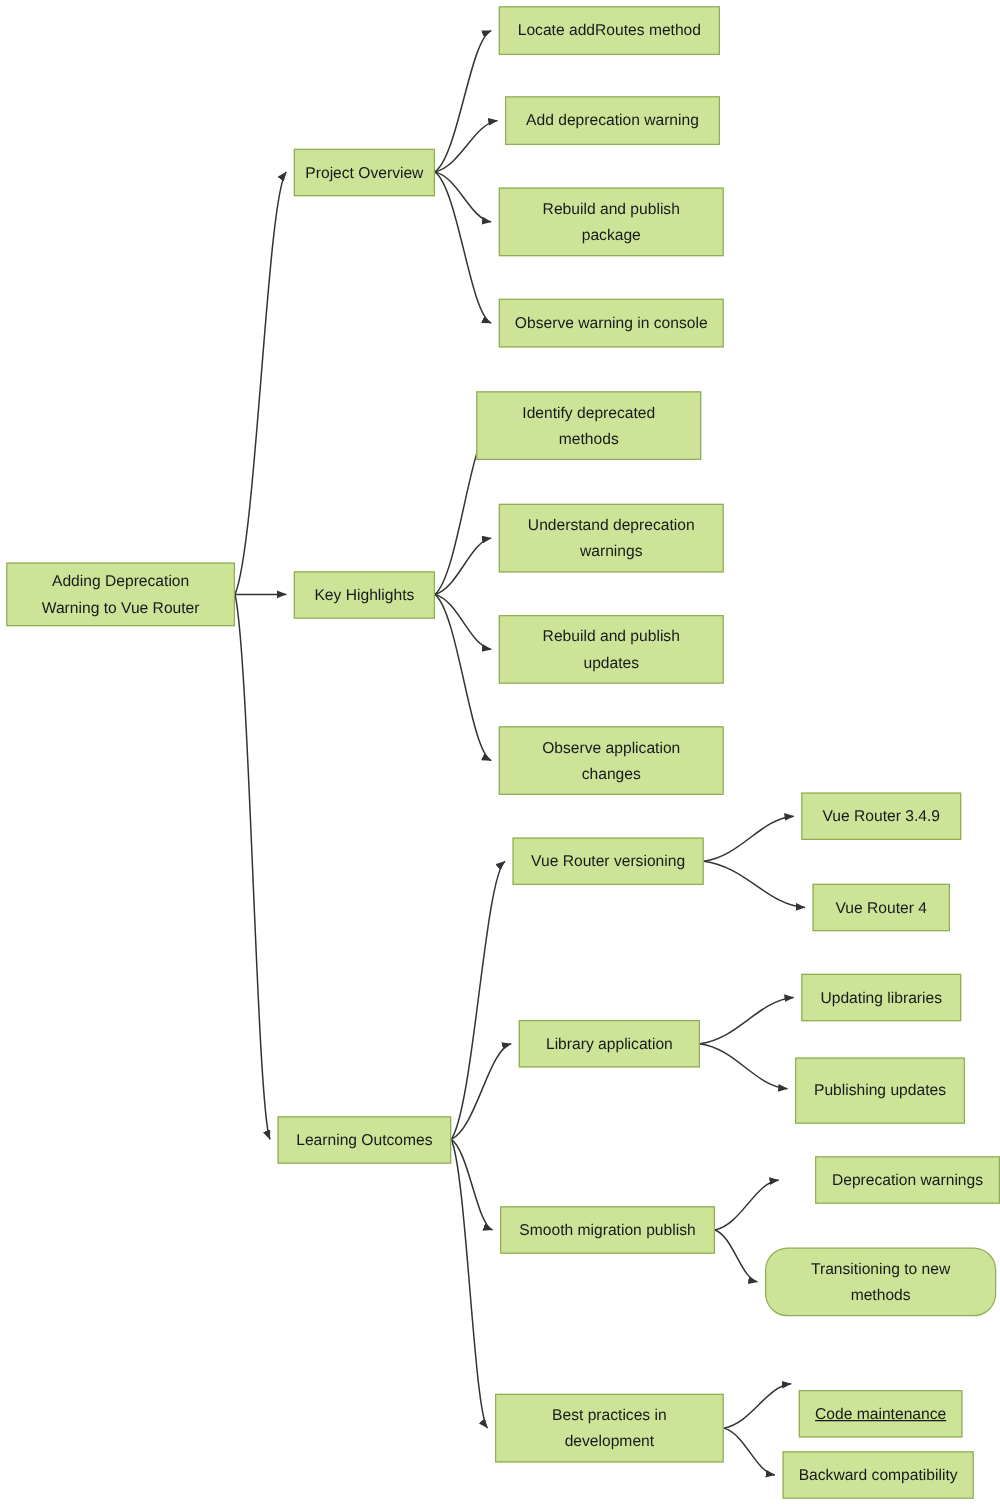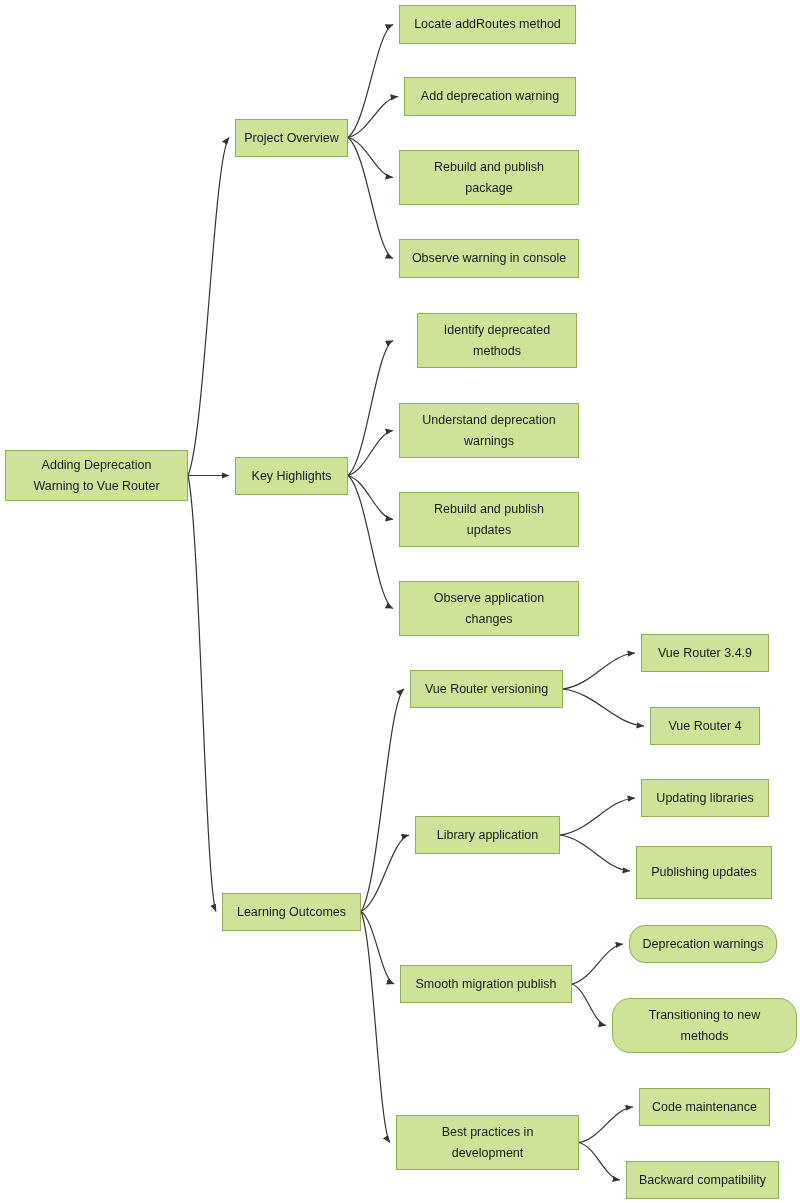--- a/index.html
+++ b/index.html
@@ -95,37 +95,37 @@
       <div class="node-box" style="left: 5px; top: 450px; width: 183px; height: 51px;"><span class="node-label">Adding Deprecation
 Warning to Vue Router</span></div>
       <div class="node-box" style="left: 235px; top: 119px; width: 113px; height: 37px;"><span class="node-label">Project Overview</span></div>
       <div class="node-box" style="left: 235px; top: 457px; width: 113px; height: 37px;"><span class="node-label">Key Highlights</span></div>
       <div class="node-box" style="left: 222px; top: 893px; width: 139px; height: 37px;"><span class="node-label">Learning Outcomes</span></div>
       <div class="node-box" style="left: 399px; top: 5px; width: 177px; height: 39px;"><span class="node-label">Locate addRoutes method</span></div>
       <div class="node-box" style="left: 404px; top: 77px; width: 172px; height: 39px;"><span class="node-label">Add deprecation warning</span></div>
       <div class="node-box" style="left: 399px; top: 150px; width: 180px; height: 55px;"><span class="node-label">Rebuild and publish
 package</span></div>
       <div class="node-box" style="left: 399px; top: 239px; width: 180px; height: 39px;"><span class="node-label">Observe warning in console</span></div>
-      <div class="node-box" style="left: 417px; top: 313px; width: 160px; height: 55px;"><span class="node-label">Identify deprecated
+      <div class="node-box" style="left: 381px; top: 313px; width: 180px; height: 55px;"><span class="node-label">Identify deprecated
 methods</span></div>
       <div class="node-box" style="left: 399px; top: 403px; width: 180px; height: 55px;"><span class="node-label">Understand deprecation
 warnings</span></div>
       <div class="node-box" style="left: 399px; top: 492px; width: 180px; height: 55px;"><span class="node-label">Rebuild and publish
 updates</span></div>
       <div class="node-box" style="left: 399px; top: 581px; width: 180px; height: 55px;"><span class="node-label">Observe application
 changes</span></div>
       <div class="node-box" style="left: 410px; top: 670px; width: 153px; height: 38px;"><span class="node-label">Vue Router versioning</span></div>
       <div class="node-box" style="left: 641px; top: 634px; width: 128px; height: 38px;"><span class="node-label">Vue Router 3.4.9</span></div>
       <div class="node-box" style="left: 650px; top: 707px; width: 110px; height: 38px;"><span class="node-label">Vue Router 4</span></div>
       <div class="node-box" style="left: 415px; top: 816px; width: 145px; height: 38px;"><span class="node-label">Library application</span></div>
       <div class="node-box" style="left: 641px; top: 779px; width: 128px; height: 38px;"><span class="node-label">Updating libraries</span></div>
       <div class="node-box" style="left: 636px; top: 846px; width: 136px; height: 53px;"><span class="node-label">Publishing updates</span></div>
       <div class="node-box" style="left: 400px; top: 965px; width: 172px; height: 38px;"><span class="node-label">Smooth migration publish</span></div>
-      <div class="node-box" style="left: 629px; top: 925px; width: 148px; height: 38px; border-radius: 16px;"><span class="node-label">Deprecation warnings</span></div>
+      <div class="node-box" style="left: 652px; top: 925px; width: 148px; height: 38px;"><span class="node-label">Deprecation warnings</span></div>
       <div class="node-box" style="left: 612px; top: 998px; width: 185px; height: 55px; border-radius: 18px;"><span class="node-label">Transitioning to new
 methods</span></div>
       <div class="node-box" style="left: 396px; top: 1115px; width: 183px; height: 55px;"><span class="node-label">Best practices in
 development</span></div>
-      <div class="node-box" style="left: 639px; top: 1088px; width: 131px; height: 20px;"><span class="node-label">Code maintenance</span></div>
+      <div class="node-box" style="left: 639px; top: 1112px; width: 131px; height: 20px; text-decoration: underline;"><span class="node-label">Code maintenance</span></div>
       <div class="node-box" style="left: 626px; top: 1161px; width: 153px; height: 22px;"><span class="node-label">Backward compatibility</span></div>
     </div>
 
 </div>
 
 </body></html>

